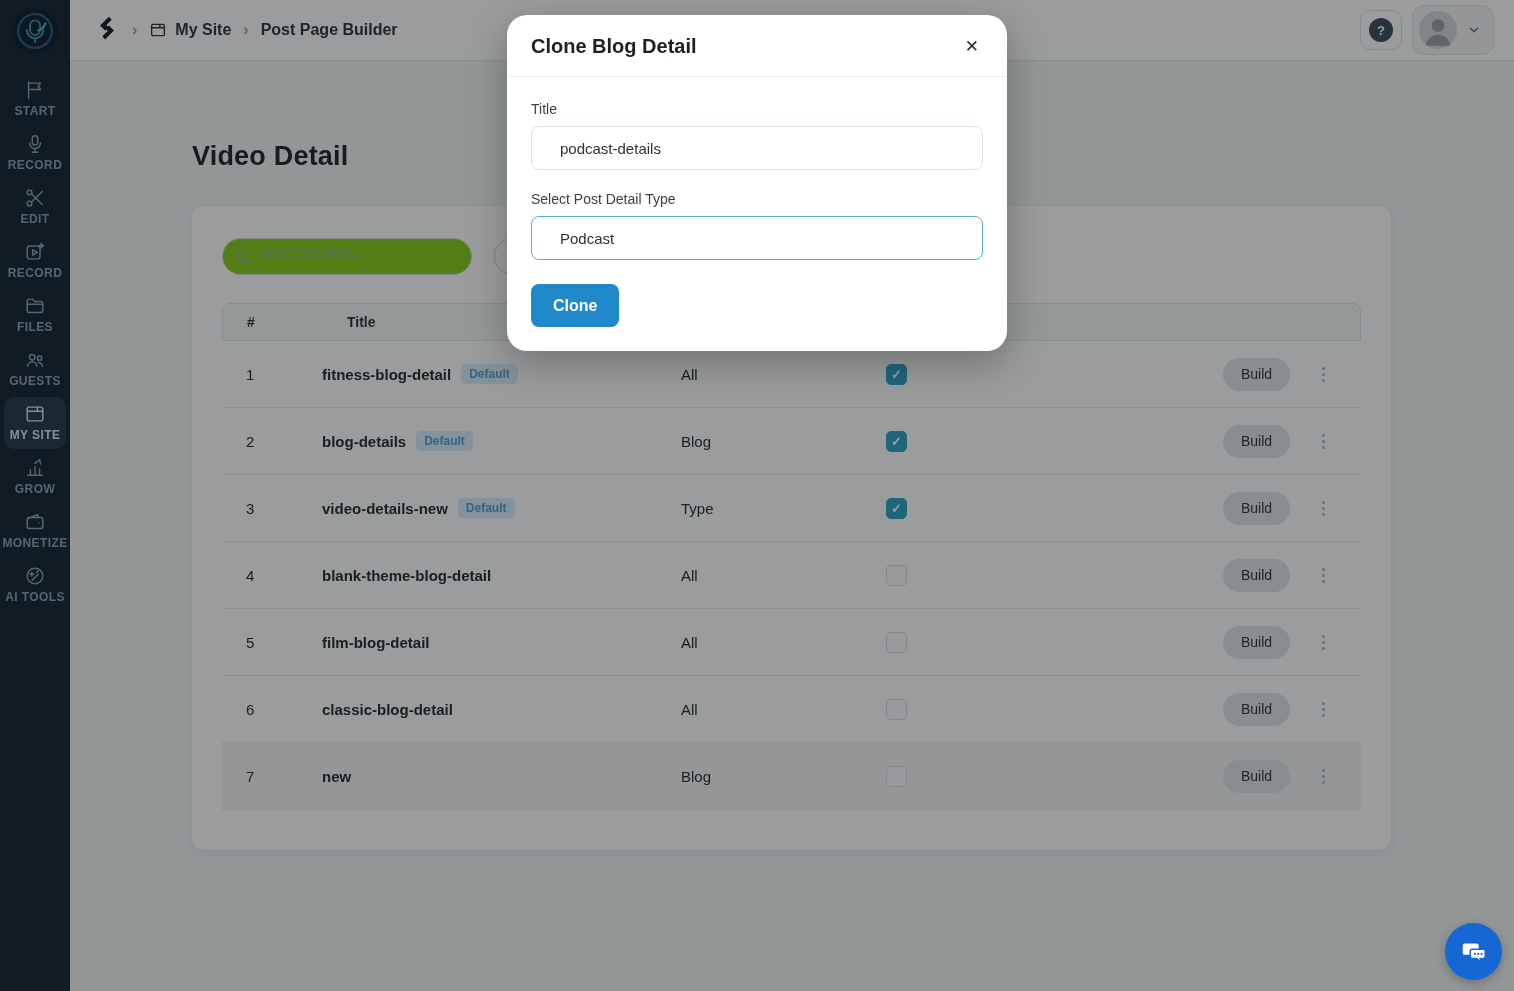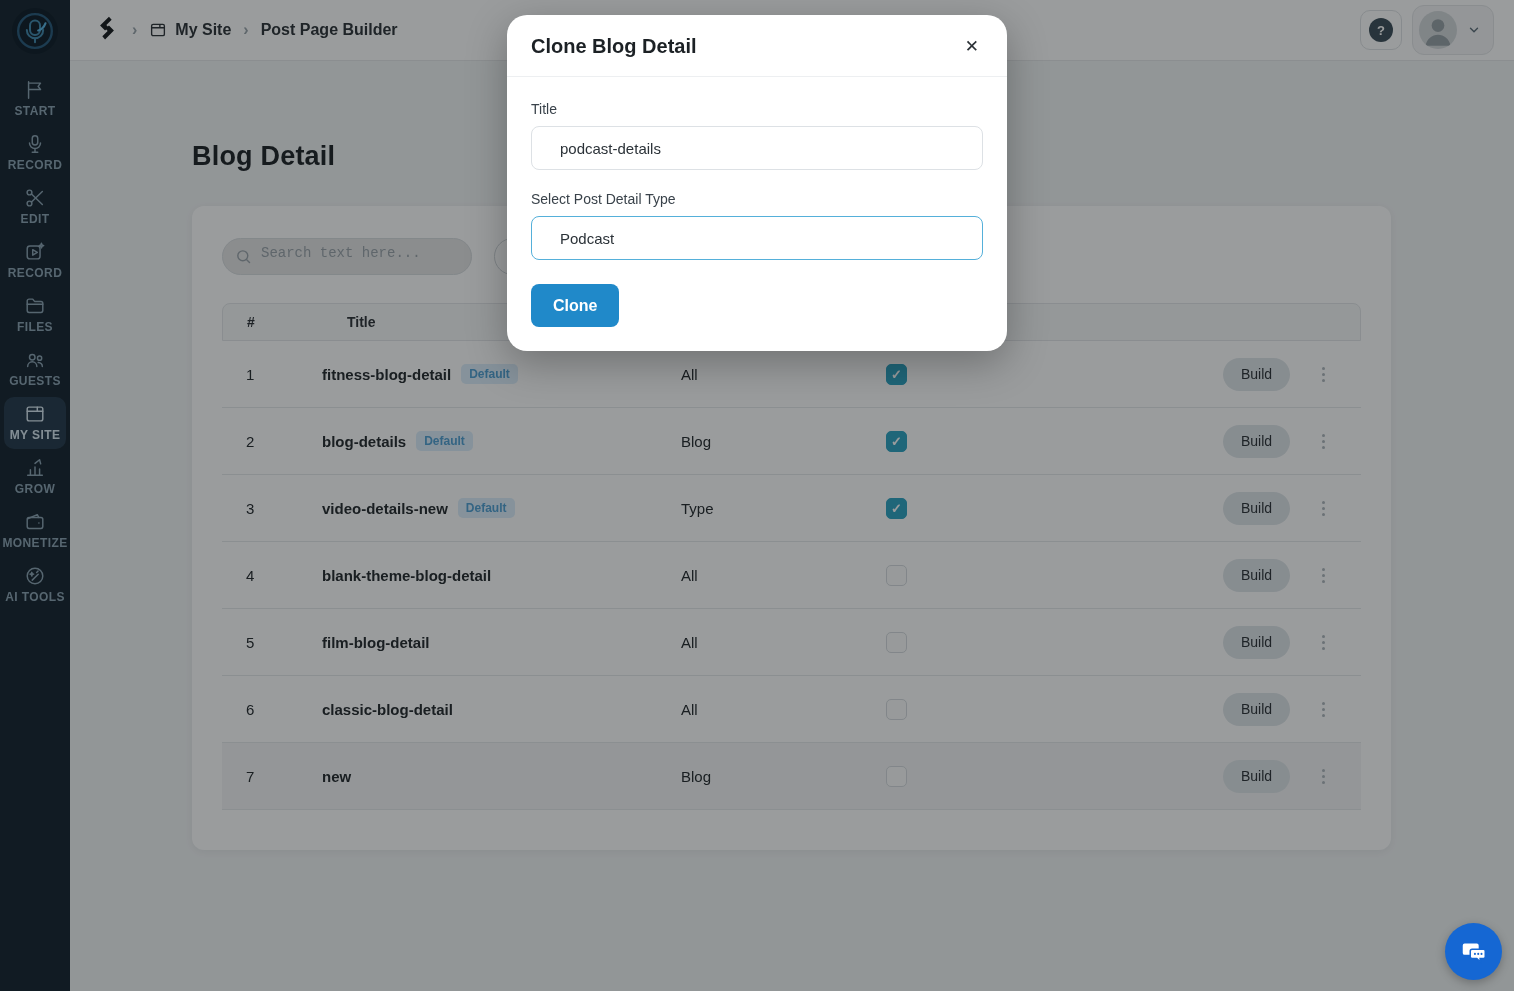--- a/index.html
+++ b/index.html
@@ -42,21 +42,21 @@
   .content{padding:80px 123px 0 122px;}
   .title-row{display:flex;align-items:center;justify-content:space-between;}
   .page-title{margin:0;font-size:27px;font-weight:800;color:#1c2125;letter-spacing:.2px;}
   .add-btn{background:#21b56b;color:#fff;border:none;border-radius:8px;height:41px;
     padding:0 22px;font-size:15px;font-weight:bold;font-family:inherit;cursor:pointer;}
   .card{margin-top:34px;background:#ffffff;border-radius:12px;
     box-shadow:0 2px 8px rgba(20,30,40,.06);padding:32px 30px 40px;box-sizing:border-box;}
   .search-row{display:flex;align-items:center;gap:22px;}
   .search-pill{position:relative;width:250px;}
   .search-pill input{width:100%;height:37px;border:1px solid #d8dcdf;border-radius:19px;
-    padding:0 14px 8px 38px;font-size:14px;color:#39424a;font-family:Liberation Mono, monospace;background:#e5e5e5;box-sizing:border-box;outline:none;}
+    padding:0 14px 8px 38px;font-size:14px;color:#39424a;font-family:Liberation Serif, serif;background:#84cc16;box-sizing:border-box;outline:none;}
   .search-pill input::placeholder{color:#9aa3aa;}
   .search-ico{position:absolute;left:13px;top:10px;width:17px;height:17px;}
   .search-btn{height:37px;min-width:118px;border:1px solid #cfd4d8;border-radius:19px;
     background:#fff;color:#2b3136;font-size:14px;font-weight:bold;font-family:inherit;cursor:pointer;}
 
   
   .table{margin-top:28px;}
   .thead{display:grid;grid-template-columns:100px 335px 205px 1fr 88px 50px;align-items:center;
     height:38px;background:#f7f8f9;border:1px solid #e3e6e8;border-radius:8px 8px 0 0;box-sizing:border-box;}
   .th{font-size:14px;font-weight:bold;color:#2b3035;padding-left:24px;}
@@ -242,21 +242,21 @@
           </span>
           <svg width="14" height="14" viewBox="0 0 24 24" fill="none" stroke="#5b6b76" stroke-width="2.4" stroke-linecap="round" stroke-linejoin="round">
             <path d="m6 9 6 6 6-6"></path>
           </svg>
         </div>
       </div>
     </header>
 
     <div class="content">
       <div class="title-row">
-        <h1 class="page-title">Blog Detail</h1>
+        <h1 class="page-title">Video Detail</h1>
       </div>
 
       <div class="card">
         <div class="search-row">
           <div class="search-pill">
             <svg class="search-ico" viewBox="0 0 24 24" fill="none" stroke="#9aa3aa" stroke-width="2" stroke-linecap="round">
               <circle cx="11" cy="11" r="7"></circle>
                 <path d="m16.5 16.5 4 4"></path>
             </svg>
             <input type="text" placeholder="Search text here..." style="">

